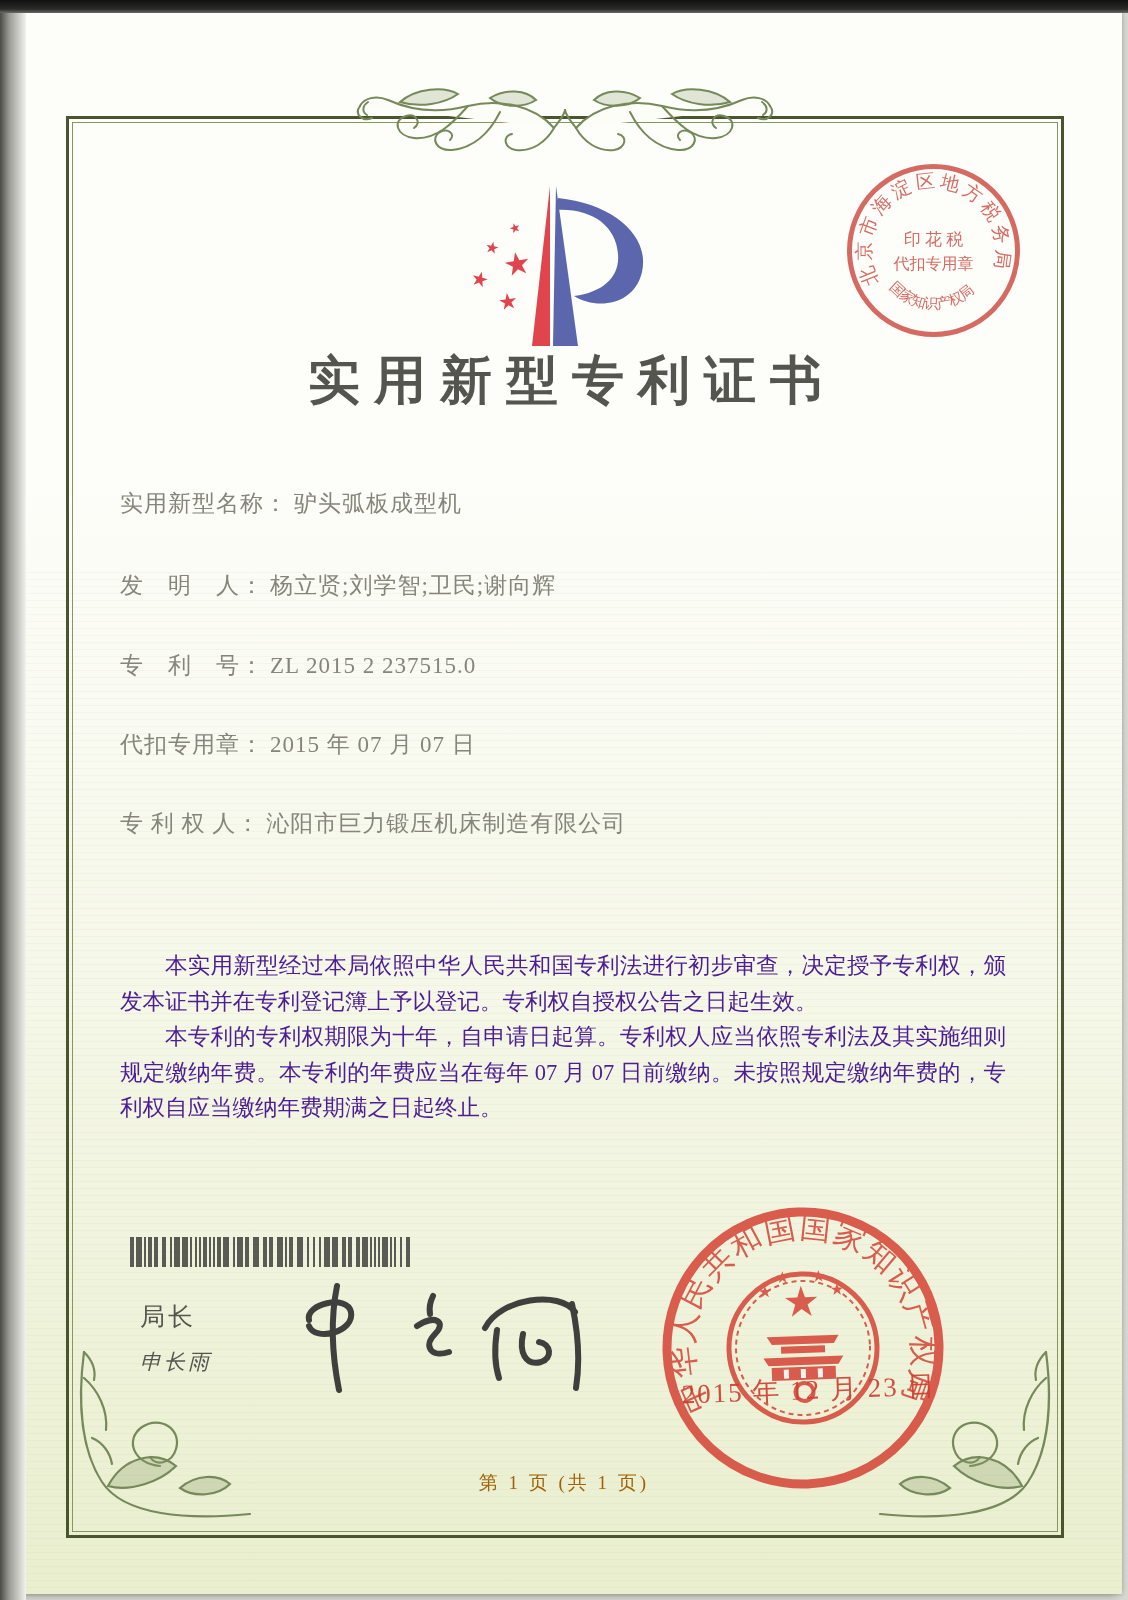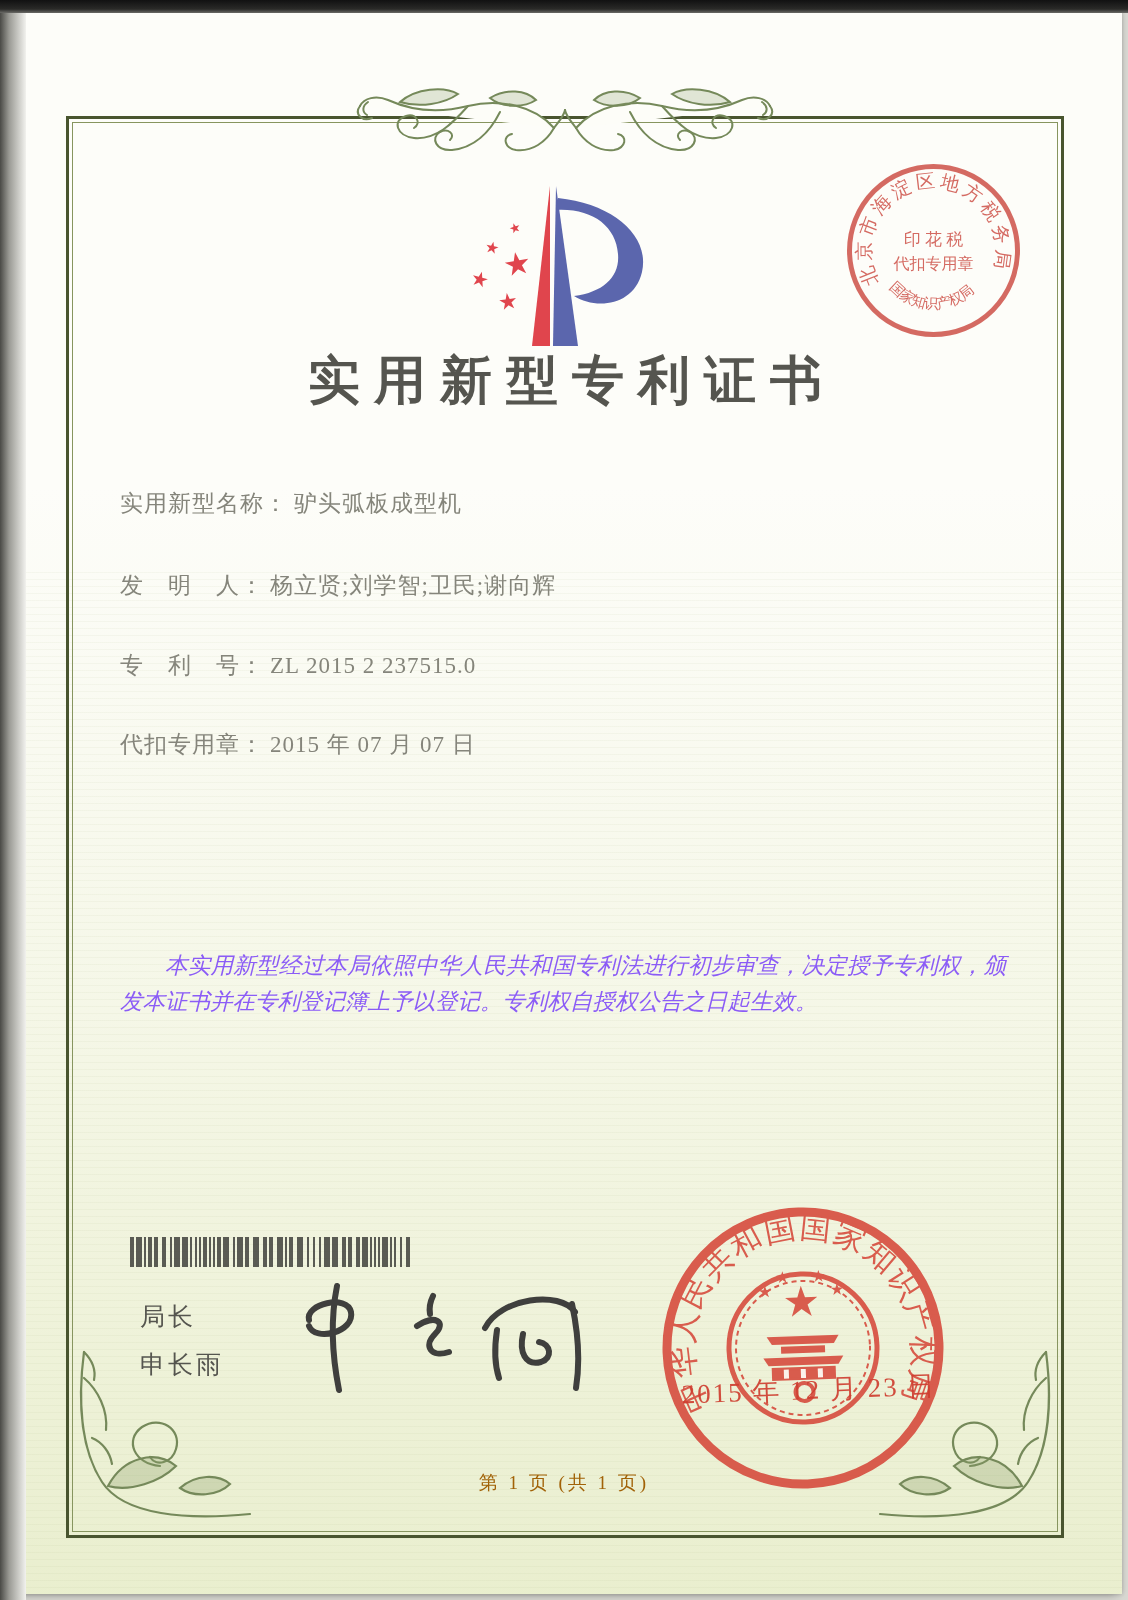--- a/index.html
+++ b/index.html
@@ -38,30 +38,30 @@
   .logo .star{position:absolute;color:#e0454d;transform:translate(-50%,-50%);line-height:1;}
   .tax-stamp{position:absolute;left:809px;top:136px;width:205px;height:205px;opacity:.82;}
   .title{position:absolute;left:0;top:334px;width:1100px;margin:0;text-align:center;
     font-size:52px;font-weight:600;color:#55554f;letter-spacing:14px;}
   
   .frow{position:absolute;left:98px;height:32px;font-size:23px;color:#85857b;
     letter-spacing:1px;white-space:nowrap;}
   .frow .fvalue{margin-left:6px;}
   
   .paras{position:absolute;left:98px;top:936px;width:886px;font-size:22.5px;
-    line-height:35.5px;color:#8b5cf6;text-align:justify;font-style:italic;}
+    line-height:35.5px;color:#4c1d95;text-align:justify;}
   .paras p{margin:0;text-indent:2em;}
   
   .barcode{position:absolute;left:108px;top:1225px;width:284px;height:30px;
     display:flex;align-items:stretch;overflow:hidden;opacity:.82;}
   .barcode i{display:block;height:100%;}
   .signer-role{position:absolute;left:118px;top:1288px;font-size:25px;color:#55554f;
     letter-spacing:3px;}
-  .signer-name{position:absolute;left:118px;top:1336px;font-size:25px;color:#55554f;
-    letter-spacing:3px;}
+  .signer-name{position:absolute;left:118px;top:1336px;font-size:21px;color:#55554f;
+    letter-spacing:3px;font-style:italic;}
   .signature{position:absolute;left:263px;top:1256px;width:300px;height:135px;}
   .seal{position:absolute;left:633px;top:1188px;width:296px;height:296px;opacity:.88;
     transform:rotate(-2deg);}
   .seal-date{position:absolute;left:637px;top:1360px;width:300px;text-align:center;
     font-size:27px;color:rgba(206,62,48,.92);letter-spacing:2px;transform:rotate(-2deg);
     white-space:nowrap;}
   .footer{position:absolute;left:0;top:1458px;width:1084px;text-align:center;
     font-size:19px;color:#a16207;letter-spacing:3px;}
 </style>
 </head>
@@ -154,23 +154,27 @@
   </div>
   <div class="frow" style="top:558px;">
     <span class="flabel">发　明　人：</span><span class="fvalue">杨立贤;刘学智;卫民;谢向辉</span>
   </div>
   <div class="frow" style="top:638px;">
     <span class="flabel">专　利　号：</span><span class="fvalue">ZL 2015 2 237515.0</span>
   </div>
   <div class="frow" style="top:717px;">
     <span class="flabel">代扣专用章：</span><span class="fvalue">2015 年 07 月 07 日</span>
   </div>
+  <div class="frow" style="top:796px;">
+    <span class="flabel">专 利 权 人：</span><span class="fvalue">沁阳市巨力锻压机床制造有限公司</span>
+  </div>
 
   <div class="paras">
     <p>本实用新型经过本局依照中华人民共和国专利法进行初步审查，决定授予专利权，颁发本证书并在专利登记簿上予以登记。专利权自授权公告之日起生效。</p>
+    <p>本专利的专利权期限为十年，自申请日起算。专利权人应当依照专利法及其实施细则规定缴纳年费。本专利的年费应当在每年 07 月 07 日前缴纳。未按照规定缴纳年费的，专利权自应当缴纳年费期满之日起终止。</p>
   </div>
 
   <div class="barcode" id="barcode">
       <i style="width: 4px; background: rgb(58, 58, 54);"></i>
       <i style="width: 2px; background: transparent;"></i>
       <i style="width: 6px; background: rgb(58, 58, 54);"></i>
       <i style="width: 2px; background: transparent;"></i>
       <i style="width: 2px; background: rgb(58, 58, 54);"></i>
       <i style="width: 2px; background: transparent;"></i>
       <i style="width: 4px; background: rgb(58, 58, 54);"></i>

